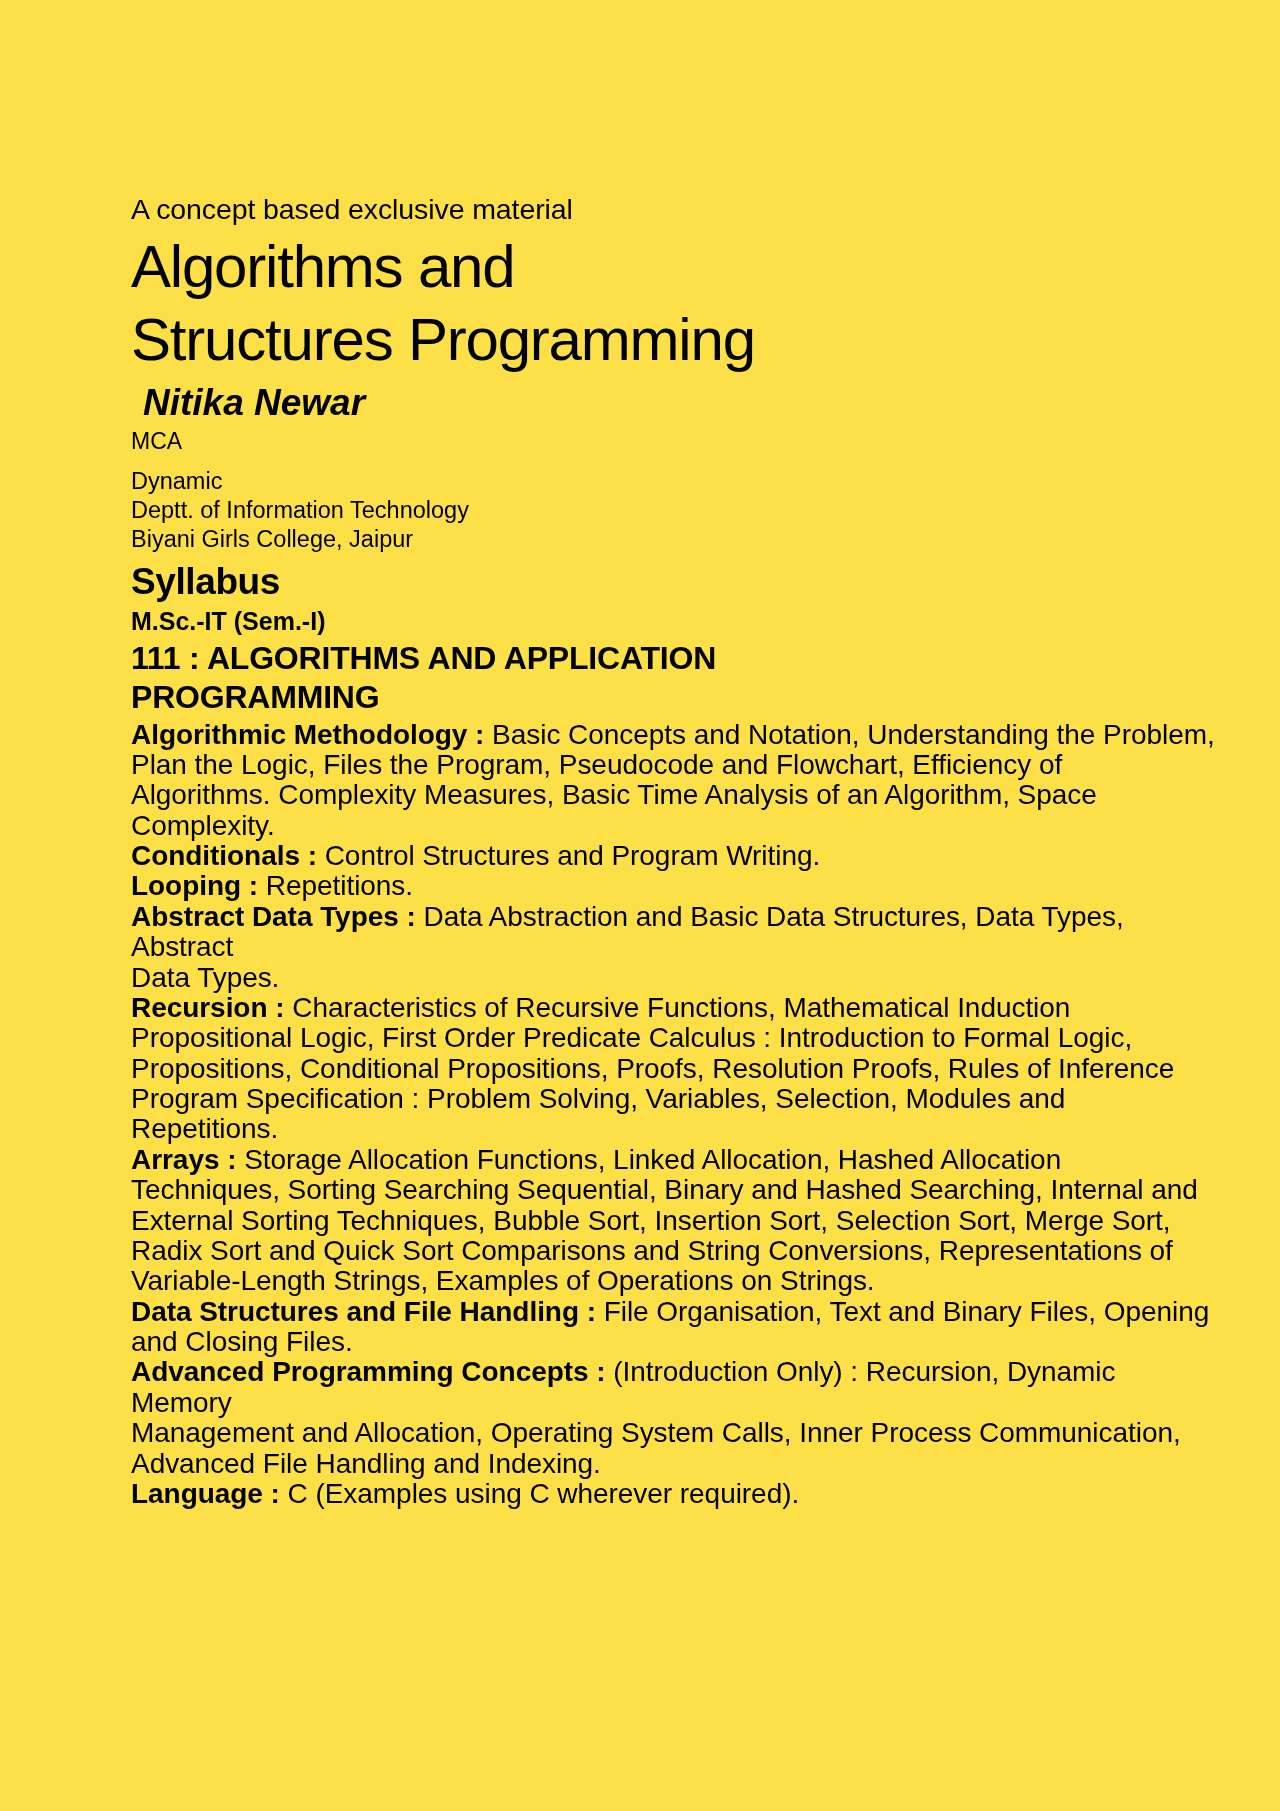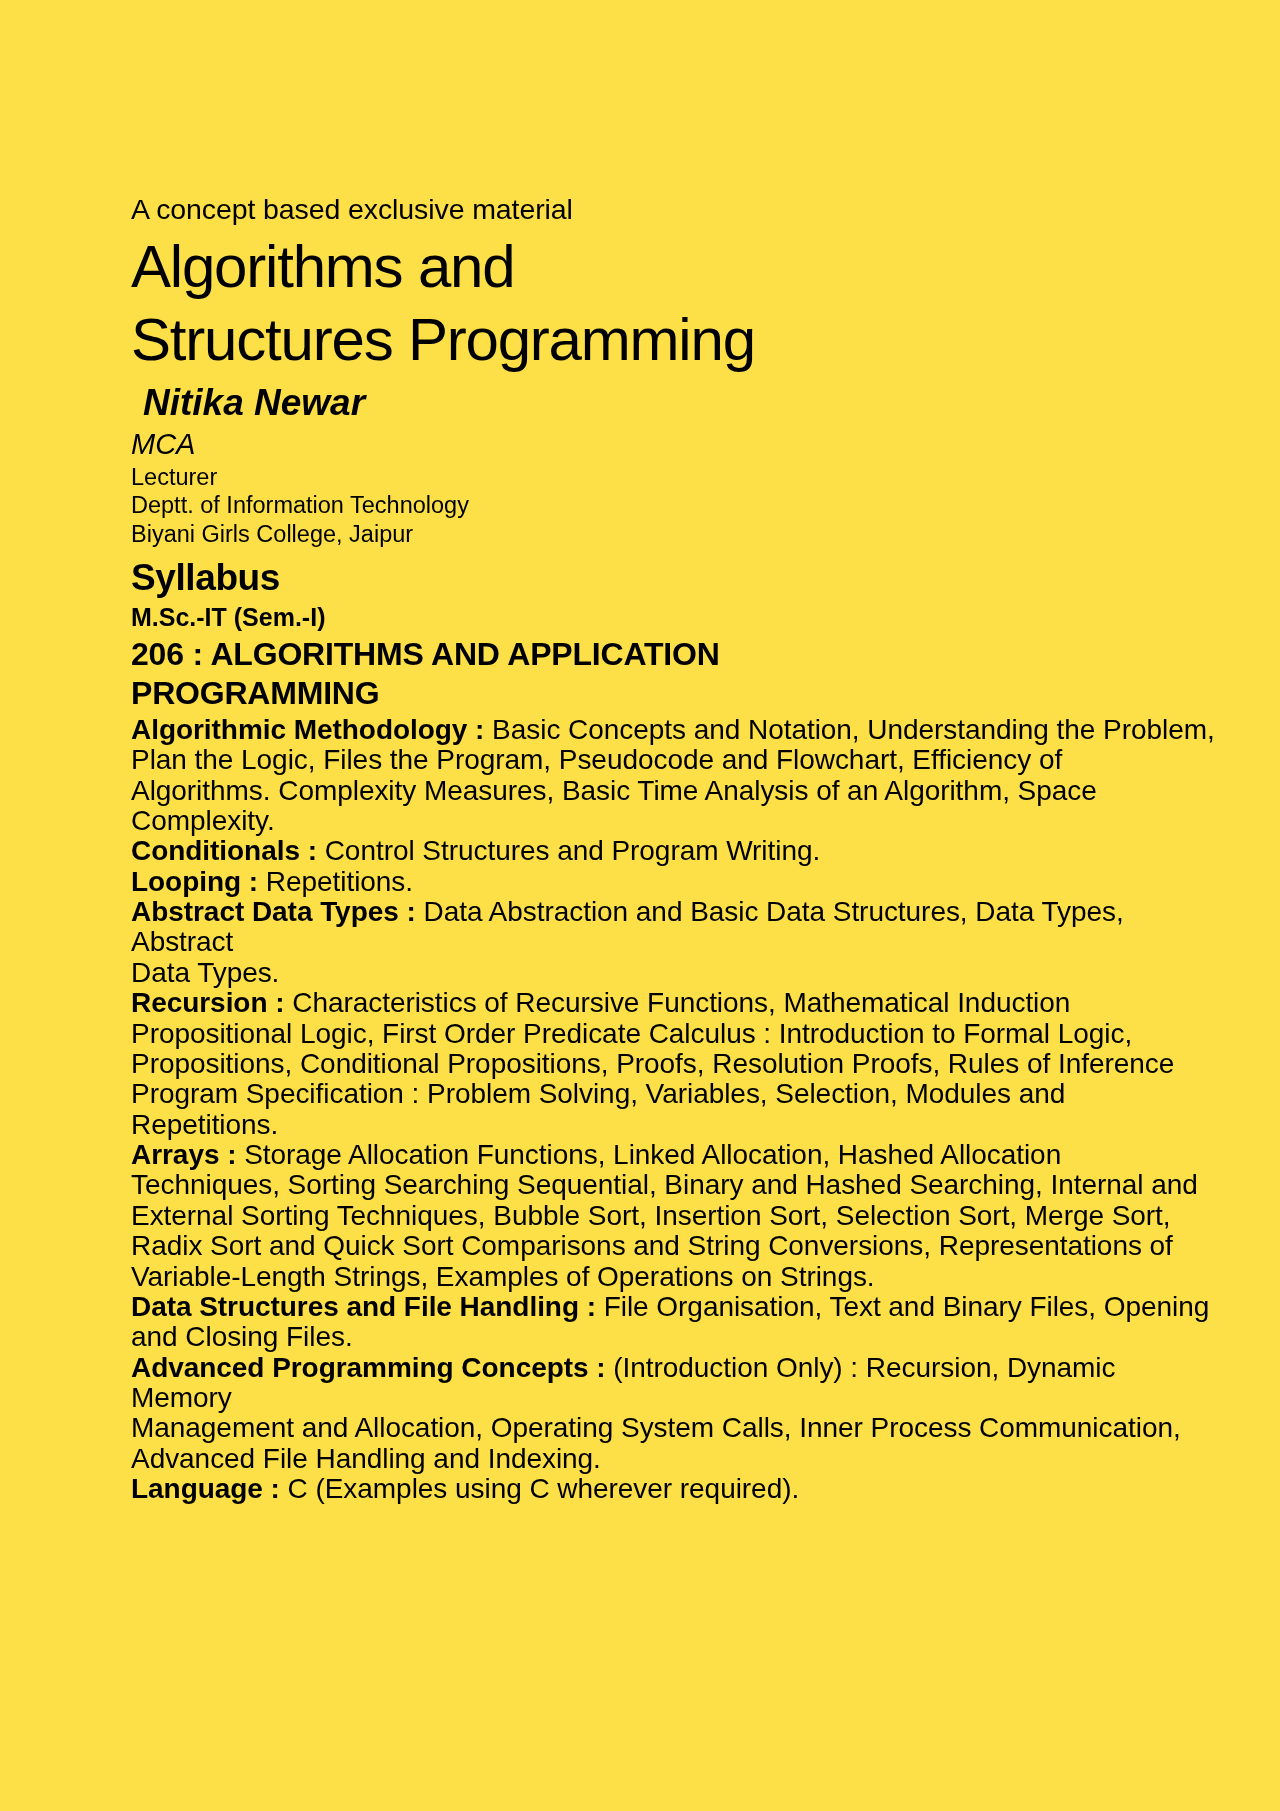--- a/index.html
+++ b/index.html
@@ -56,25 +56,24 @@
     margin: 0;
   }
   .author {
     font-size: 37px;
     line-height: 1.26;
     font-weight: 700;
     margin: 3px 0 0 12px;
     font-style: italic;
   }
   .qual {
-    font-size: 29px;
+    font-size: 23px;
     line-height: 1.22;
-    font-style: italic;
     font-weight: 400;
-    margin: 1px 0 0 0;
+    margin: 1px 0 12px 0;
   }
   .affil {
     font-size: 23.5px;
     line-height: 1.22;
     font-weight: 400;
     margin: 0;
   }
 
   
   .syllabus-title {
@@ -128,28 +127,28 @@
 
     <p class="tagline">A concept based exclusive material</p>
 
     <h1 class="booktitle">
       <span class="ln">Algorithms and</span>
       <span class="ln">Structures Programming</span>
     </h1>
 
     <p class="author">Nitika Newar</p>
     <p class="qual">MCA</p>
-    <p class="affil">Lecturer</p>
+    <p class="affil">Dynamic</p>
     <p class="affil">Deptt. of Information Technology</p>
     <p class="affil">Biyani Girls College, Jaipur</p>
 
     <h2 class="syllabus-title">Syllabus</h2>
     <p class="sem-line">M.Sc.-IT (Sem.-I)</p>
     <h3 class="course-heading">
-      <span class="ln">206 : ALGORITHMS AND APPLICATION</span>
+      <span class="ln">111 : ALGORITHMS AND APPLICATION</span>
       <span class="ln">PROGRAMMING</span>
     </h3>
 
     <div class="body-block" id="topics">
         <p class="para">
           <span class="ln"><span class="lead">Algorithmic Methodology :</span><span> Basic Concepts and Notation, Understanding the Problem,</span></span>
           <span class="ln">Plan the Logic, Files the Program, Pseudocode and Flowchart, Efficiency of</span>
           <span class="ln">Algorithms. Complexity Measures, Basic Time Analysis of an Algorithm, Space</span>
           <span class="ln">Complexity.</span>
         </p>

